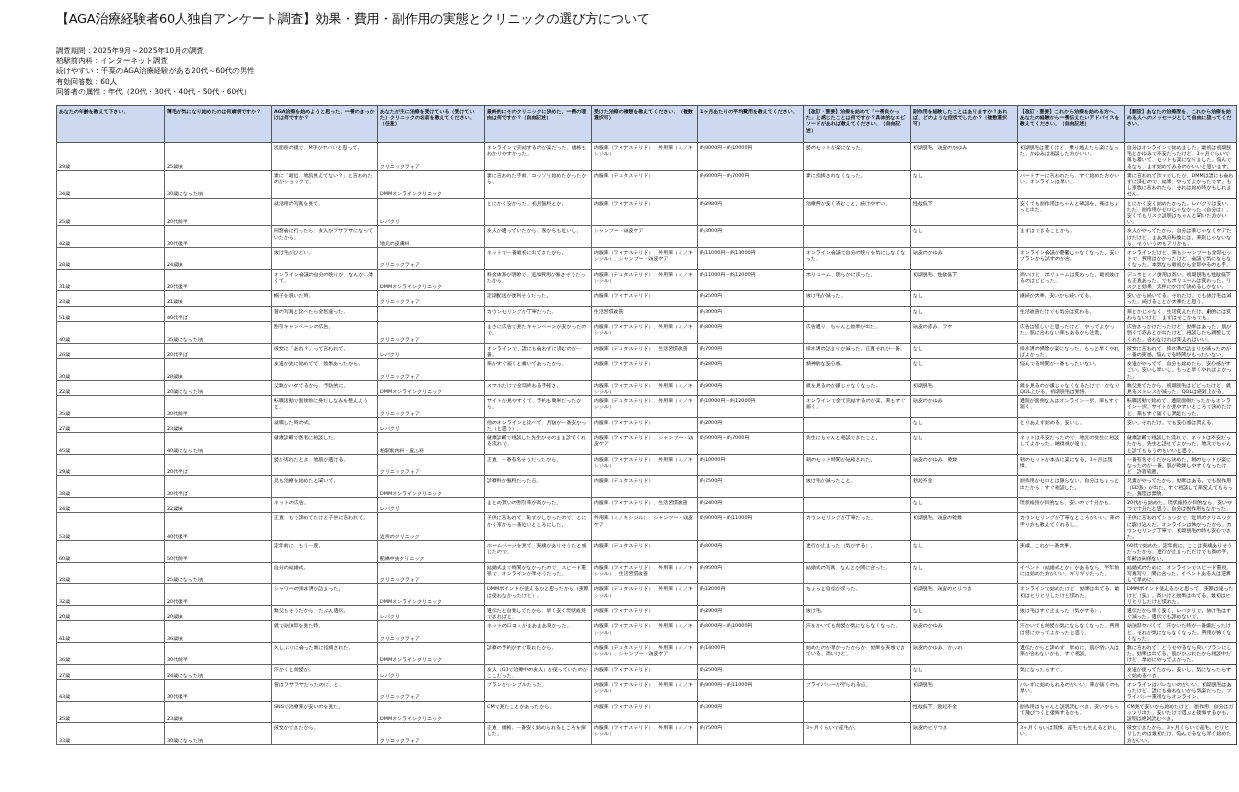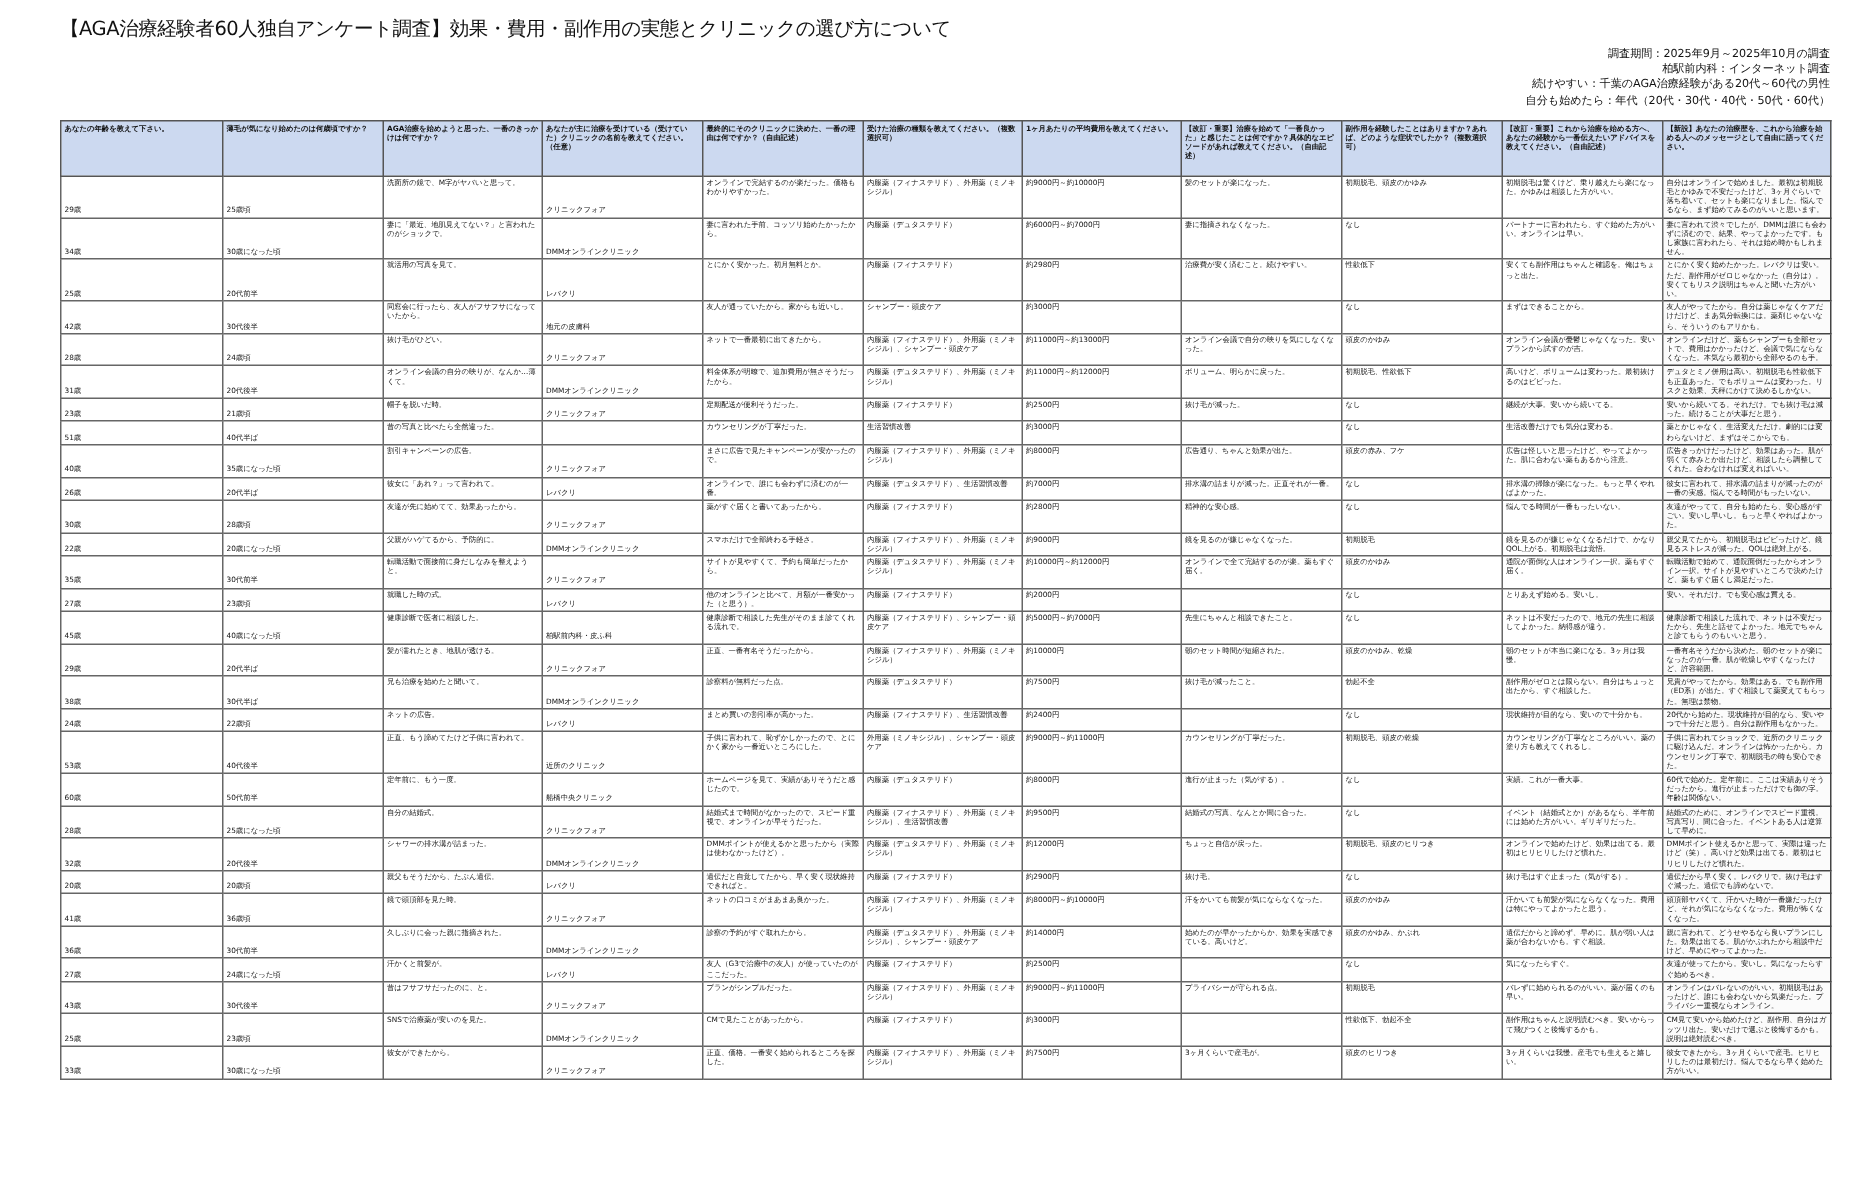--- a/index.html
+++ b/index.html
@@ -1,36 +1,37 @@
 <!DOCTYPE html>
 <html><head>
 <meta charset="utf-8">
 <style>
   html, body { margin: 0; padding: 0; background: #ffffff; }
   body { width: 1239px; height: 792px; overflow: hidden; font-family: "DejaVu Sans", "Liberation Sans", sans-serif; color: #111; }
-  .wrap { position: absolute; left: 40px; top: 0; width: 1180px; }
+  .wrap { position: absolute; left: 56px; top: 0; width: 1180px; }
   .title { margin-top: 10px; font-size: 13px; letter-spacing: -0.3px; white-space: nowrap; }
-  .meta { margin-top: 3px; font-size: 7.4px; line-height: 10.2px; white-space: nowrap; text-align: right; }
+  .meta { margin-top: 18px; font-size: 7.4px; line-height: 10.2px; white-space: nowrap; }
   table { border-collapse: collapse; table-layout: fixed; width: 1180px; margin-top: 8px; font-size: 4.9px; line-height: 6.2px; }
   th { background: #ccd9f0; border: 1px solid #555; text-align: left; vertical-align: top; font-weight: bold; padding: 2px 2px; height: 32px; }
   td { border: 1px solid #666; vertical-align: top; padding: 1px 2px; overflow: hidden; }
   td.bottom { vertical-align: bottom; }
   td.comment { background: #fbfbfb; border-color: #444; }
   tr { height: auto; }
 </style>
 </head>
 <body>
 
 <div class="wrap">
   <div class="title">【AGA治療経験者60人独自アンケート調査】効果・費用・副作用の実態とクリニックの選び方について</div>
   <div class="meta">
     <div>調査期間：2025年9月～2025年10月の調査</div>
     <div>柏駅前内科：インターネット調査</div>
     <div>続けやすい：千葉のAGA治療経験がある20代～60代の男性</div>
-    <div>自分も始めたら：年代（20代・30代・40代・50代・60代）</div>
+    <div>有効回答数：60人</div>
+    <div>回答者の属性：年代（20代・30代・40代・50代・60代）</div>
   </div>
 
   <table>
     <colgroup>
       <col style="width:108px">
         <col style="width:107px">
         <col style="width:106px">
         <col style="width:107px">
       <col style="width:107px">
         <col style="width:106px">

